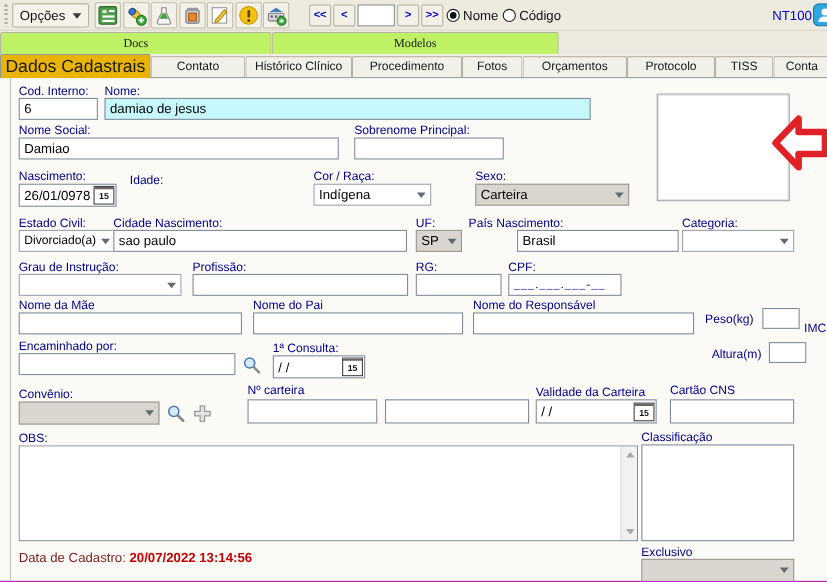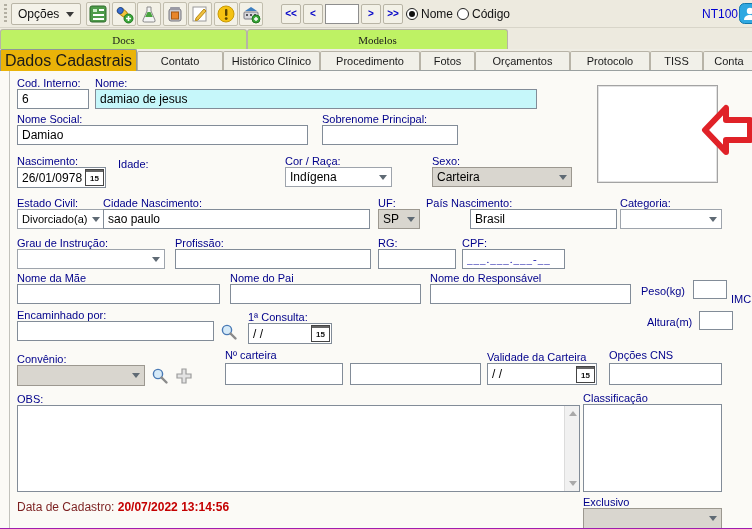--- a/index.html
+++ b/index.html
@@ -285,21 +285,21 @@
   </svg>
   <div class="lbl" style="left:225px;top:349px">Nº carteira</div>
   <input class="inp" style="left: 225px; top: 363px; width: 118px; height: 22px;" value="">
   <div class="lbl" style="left:350px;top:362px">Plano</div>
   <input class="inp" style="left: 350px; top: 363px; width: 131px; height: 22px;" value="">
   <div class="lbl" style="left:487px;top:351px">Validade da Carteira</div>
   <div class="datefield" style="left:487px;top:363px;width:110px;height:22px">
     <span>/ /</span>
     <span class="calbtn">15</span>
   </div>
-  <div class="lbl" style="left:609px;top:349px">Opções CNS</div>
+  <div class="lbl" style="left:609px;top:349px">Cartão CNS</div>
   <input class="inp" style="left: 609px; top: 363px; width: 113px; height: 22px;" value="">
 
   <div class="lbl" style="left:17px;top:393px">OBS:</div>
   <div class="obs-box">
     <textarea style=""></textarea>
     <div class="vscroll">
       <div class="sbtn" style="top:0">
           <span class="tri-up"></span>
         </div>
       <div class="sbtn" style="top:70px">

